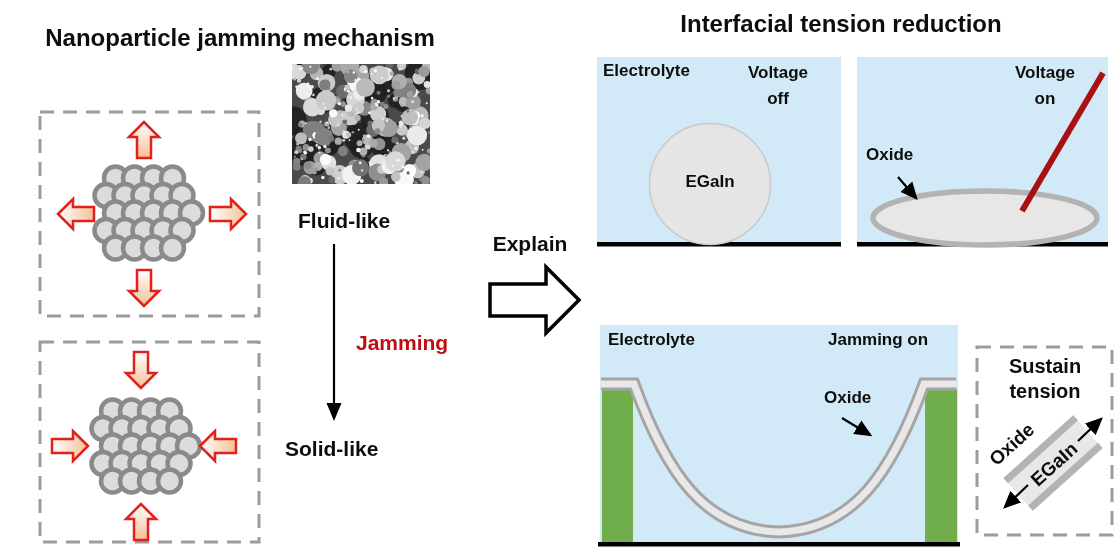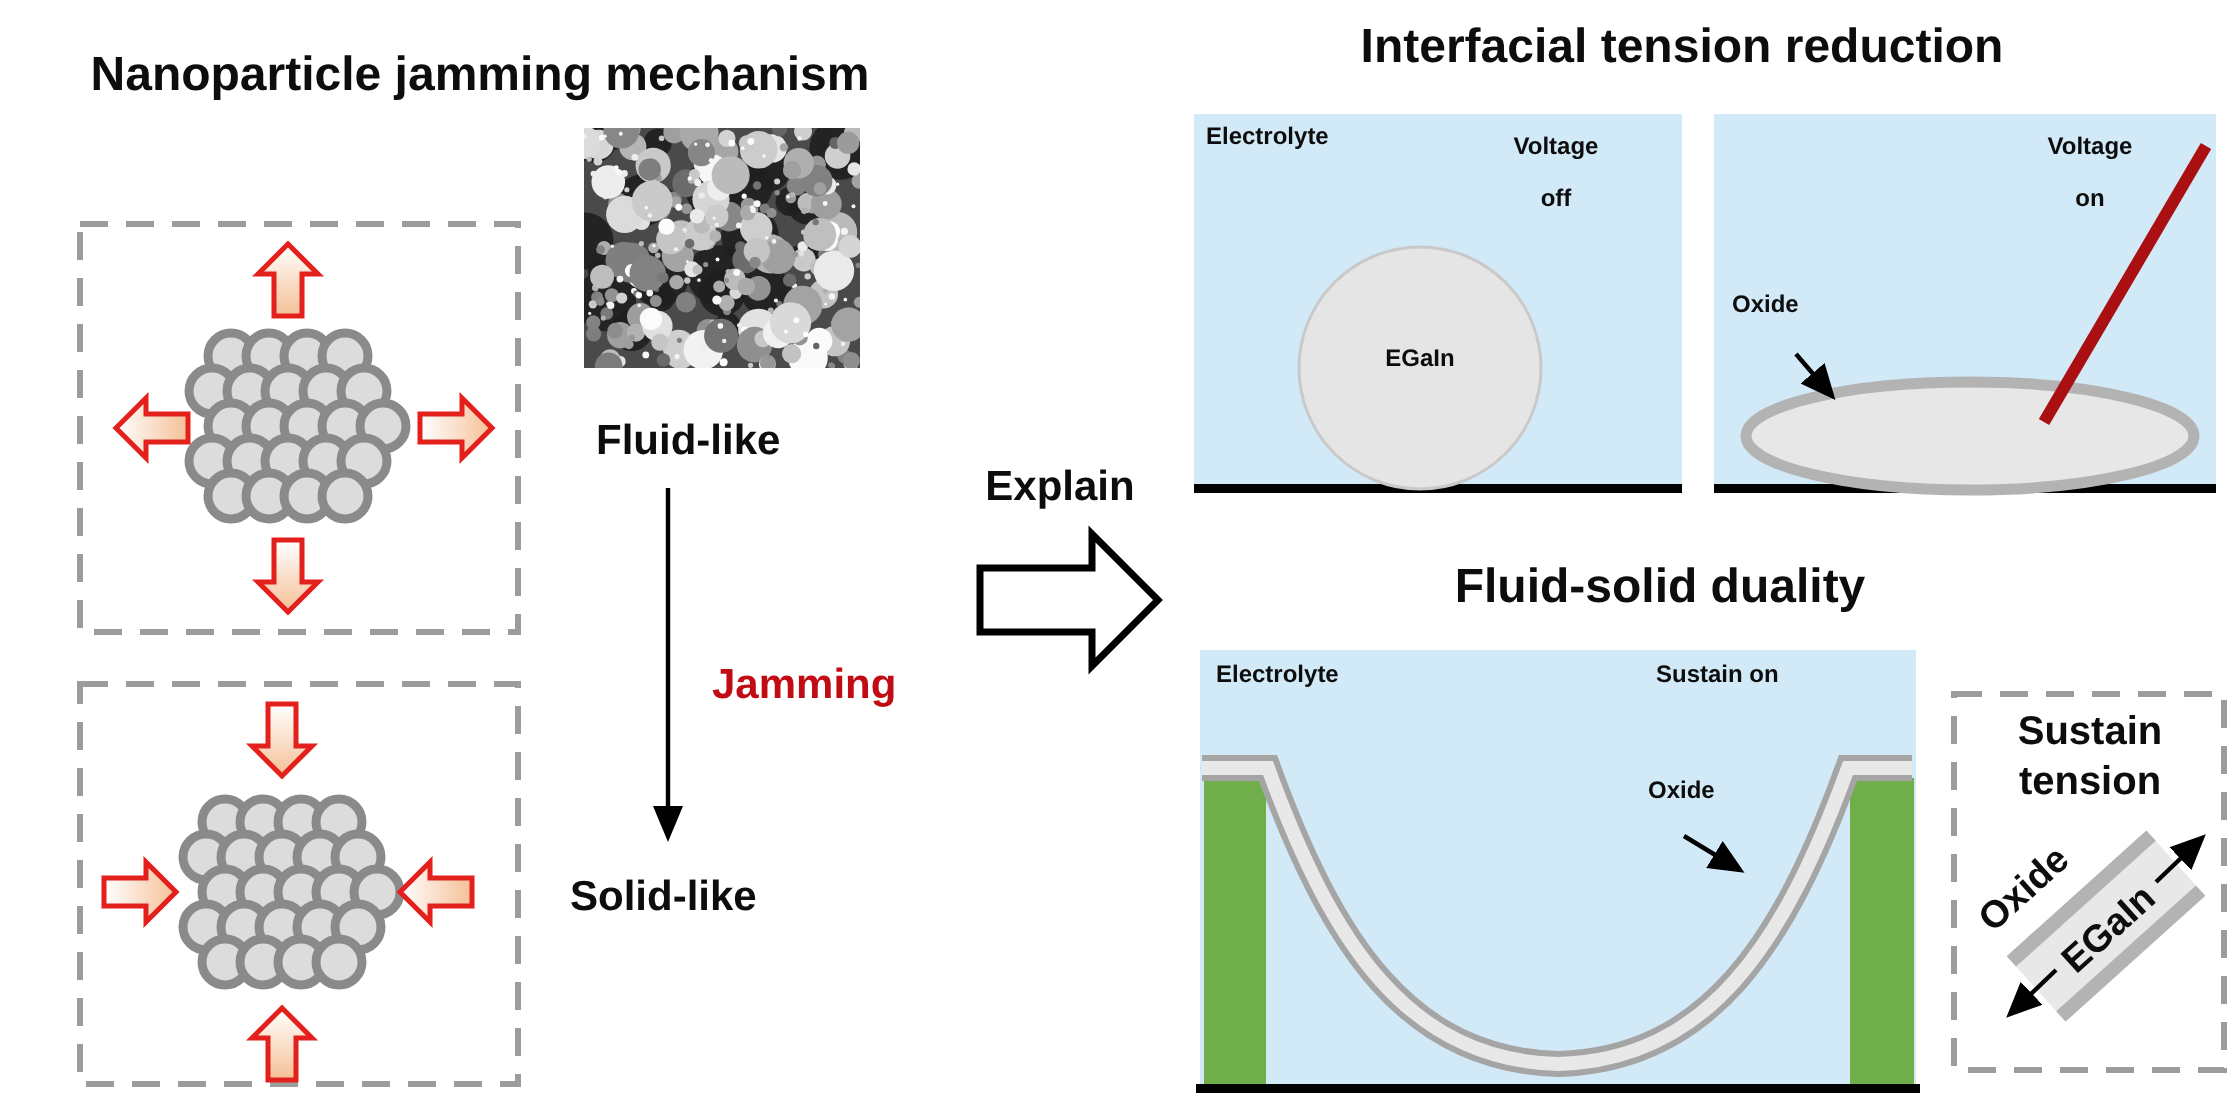--- a/index.html
+++ b/index.html
@@ -8,21 +8,21 @@
     --electrode-red:#aa0f12; --particle-fill:#dcdcdc; --particle-stroke:#8a8a8a;
     --membrane-light:#e8e8e8; --membrane-dark:#a5a5a5; --dash-gray:#9c9c9c;
     --droplet-fill:#e7e7e7; --droplet-stroke:#b3b3b3; --egain-fill:#e5e5e5; --egain-stroke:#c9c9c9;
   }
   html,body{margin:0;padding:0;background:#ffffff;}
   .canvas{position:relative;width:1117px;height:550px;background:#ffffff;overflow:hidden;
           font-family:"Liberation Sans",sans-serif;color:#0d0d0d;}
   svg{position:absolute;left:0;top:0;}
   .lbl{position:absolute;font-weight:bold;white-space:nowrap;line-height:1.2;}
   .title{font-size:24px;}
-  .sub{font-size:12px;}
+  .sub{font-size:17px;}
   .mid{font-size:21px;}
   .center{text-align:center;}
   .jamming{color:var(--jamming-red);margin-top:48px;}
   .twoline{line-height:26px;}
   .sustain{line-height:25px;font-size:20px;}
 </style>
 </head>
 <body>
 
 <div class="canvas">
@@ -502,21 +502,20 @@
     <span>Voltage</span><br>
     <span>off</span>
   </div>
   <div class="lbl sub center" style="left:650px;top:172px;width:120px;">EGaIn</div>
   <div class="lbl sub" style="left:866px;top:145px;">Oxide</div>
   <div class="lbl sub center twoline" style="left:986px;top:60px;width:118px;">
     <span>Voltage</span><br>
     <span>on</span>
   </div>
 
-  <div class="lbl title center" style="left:630px;top:280px;width:400px;">Fluid-solid duality</div>
   <div class="lbl sub" style="left:608px;top:330px;">Electrolyte</div>
-  <div class="lbl sub" style="left:828px;top:330px;">Sustain on</div>
+  <div class="lbl sub" style="left:828px;top:330px;">Jamming on</div>
   <div class="lbl sub" style="left:824px;top:388px;">Oxide</div>
   <div class="lbl center sustain" style="left:980px;top:354px;width:130px;font-weight:bold;text-align:center;">
     <span>Sustain</span><br>
     <span>tension</span>
   </div>
 </div>
 
 </body></html>

